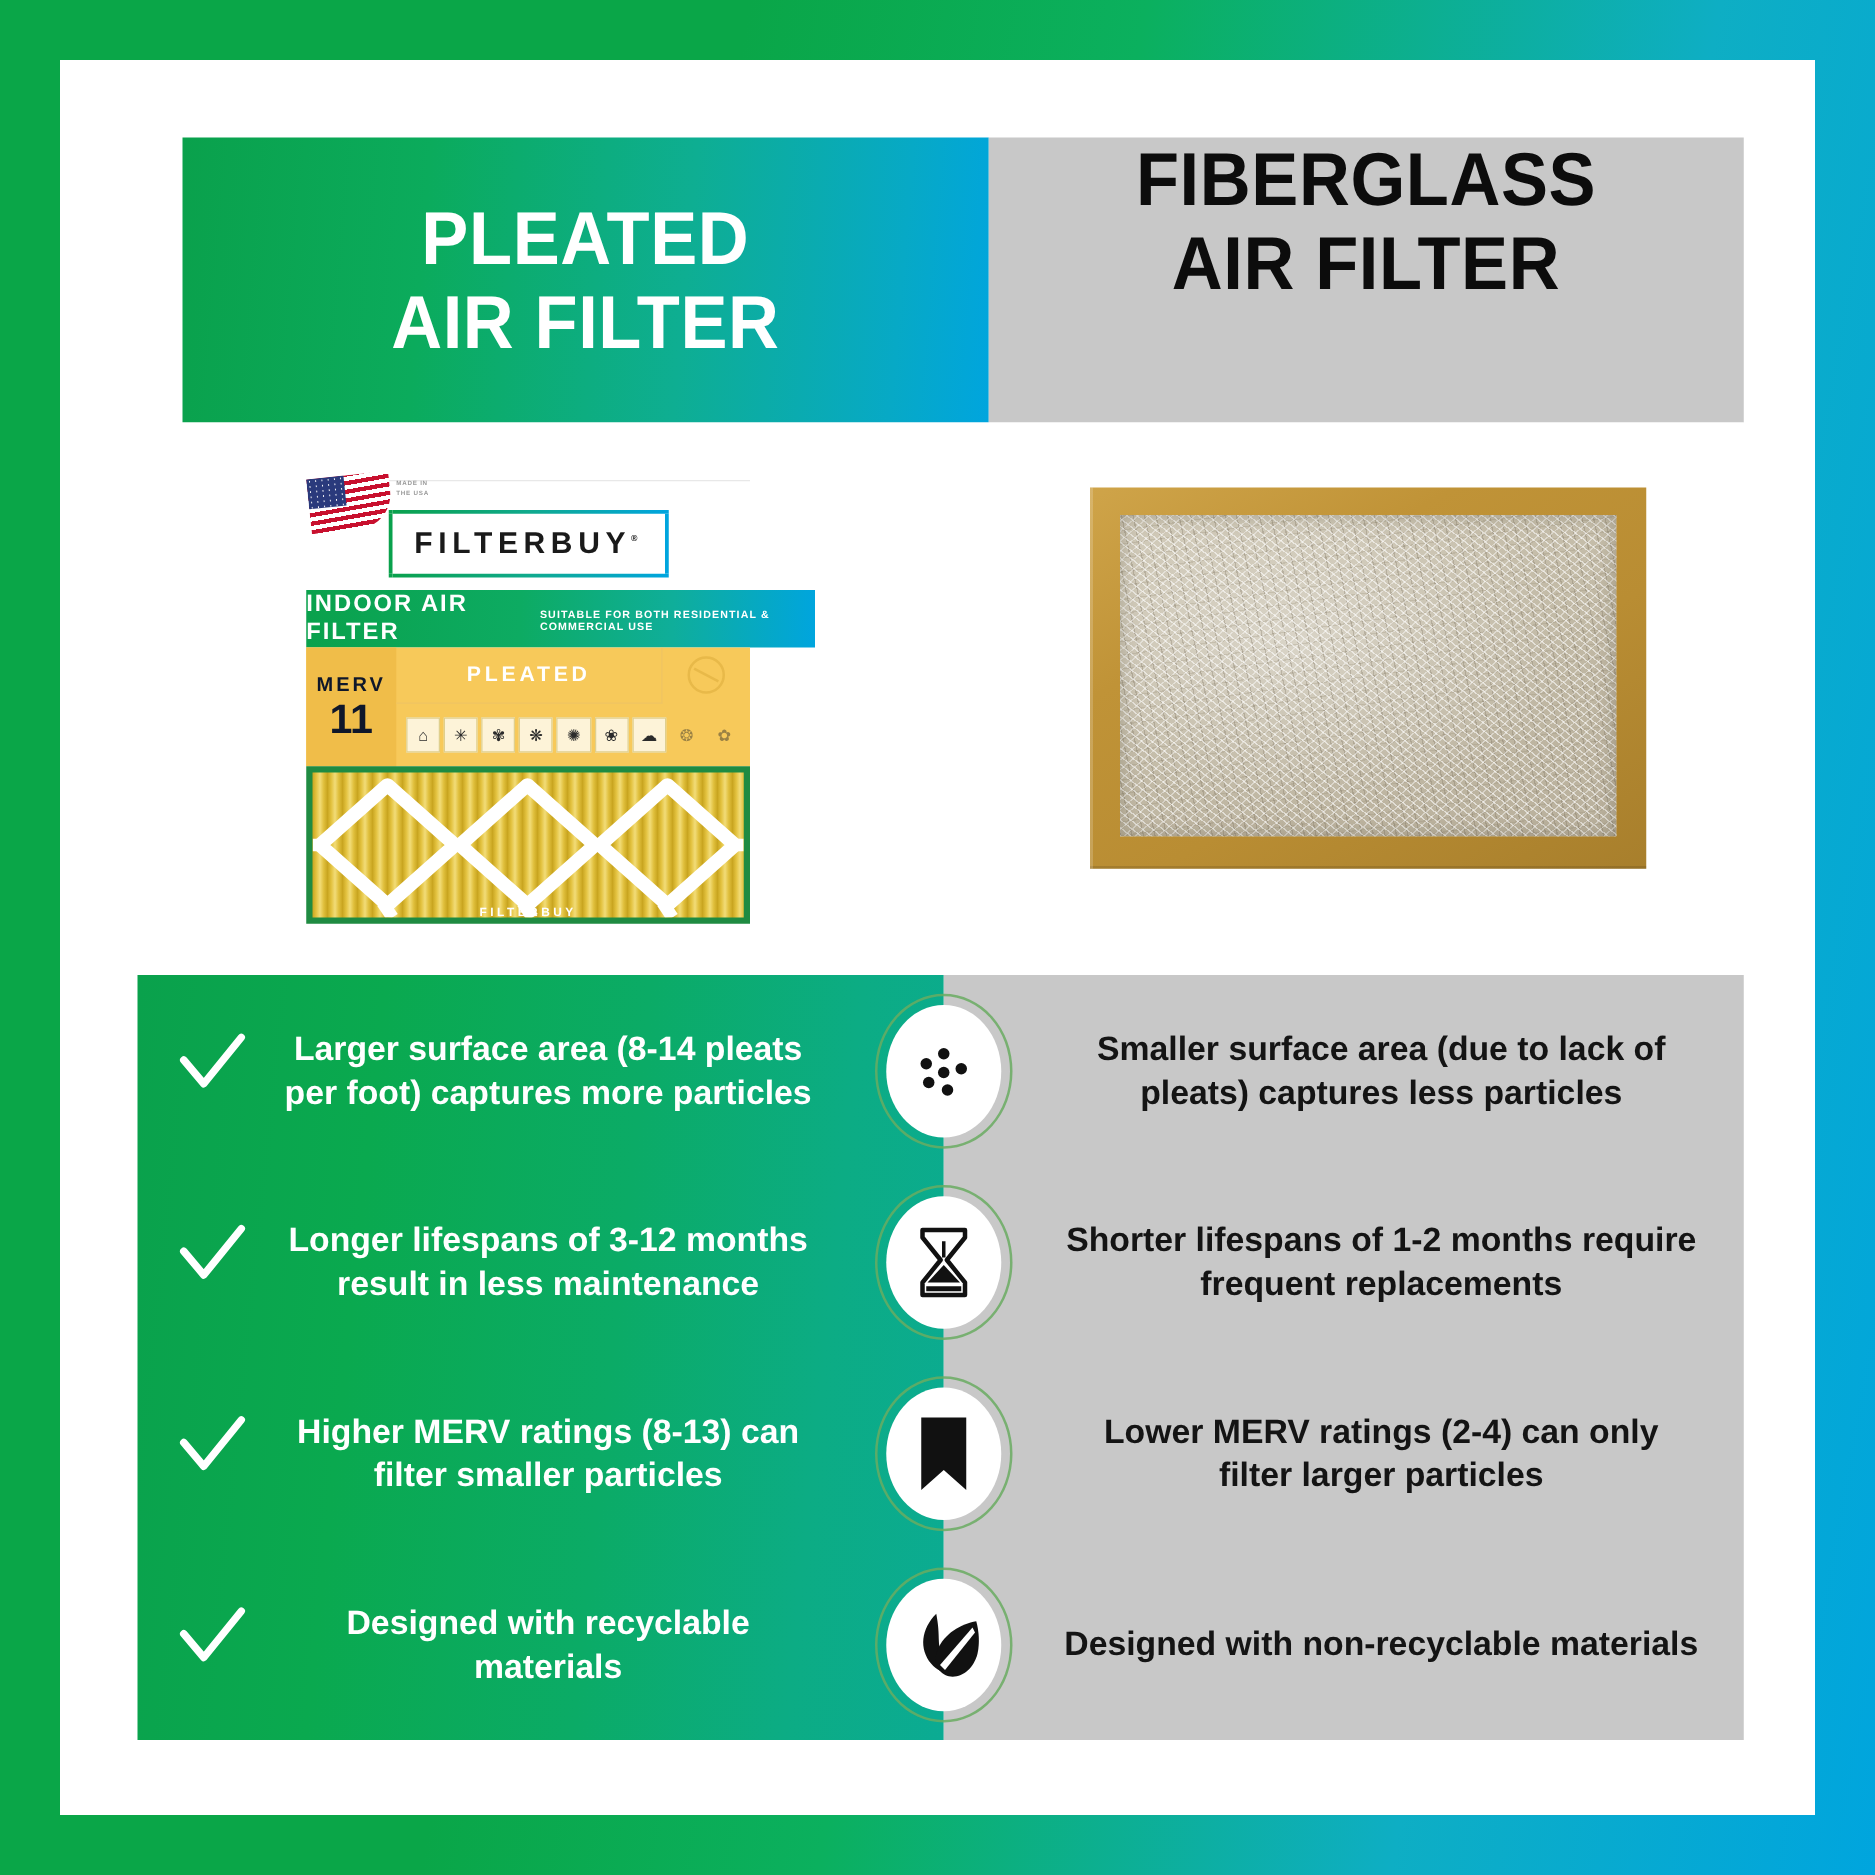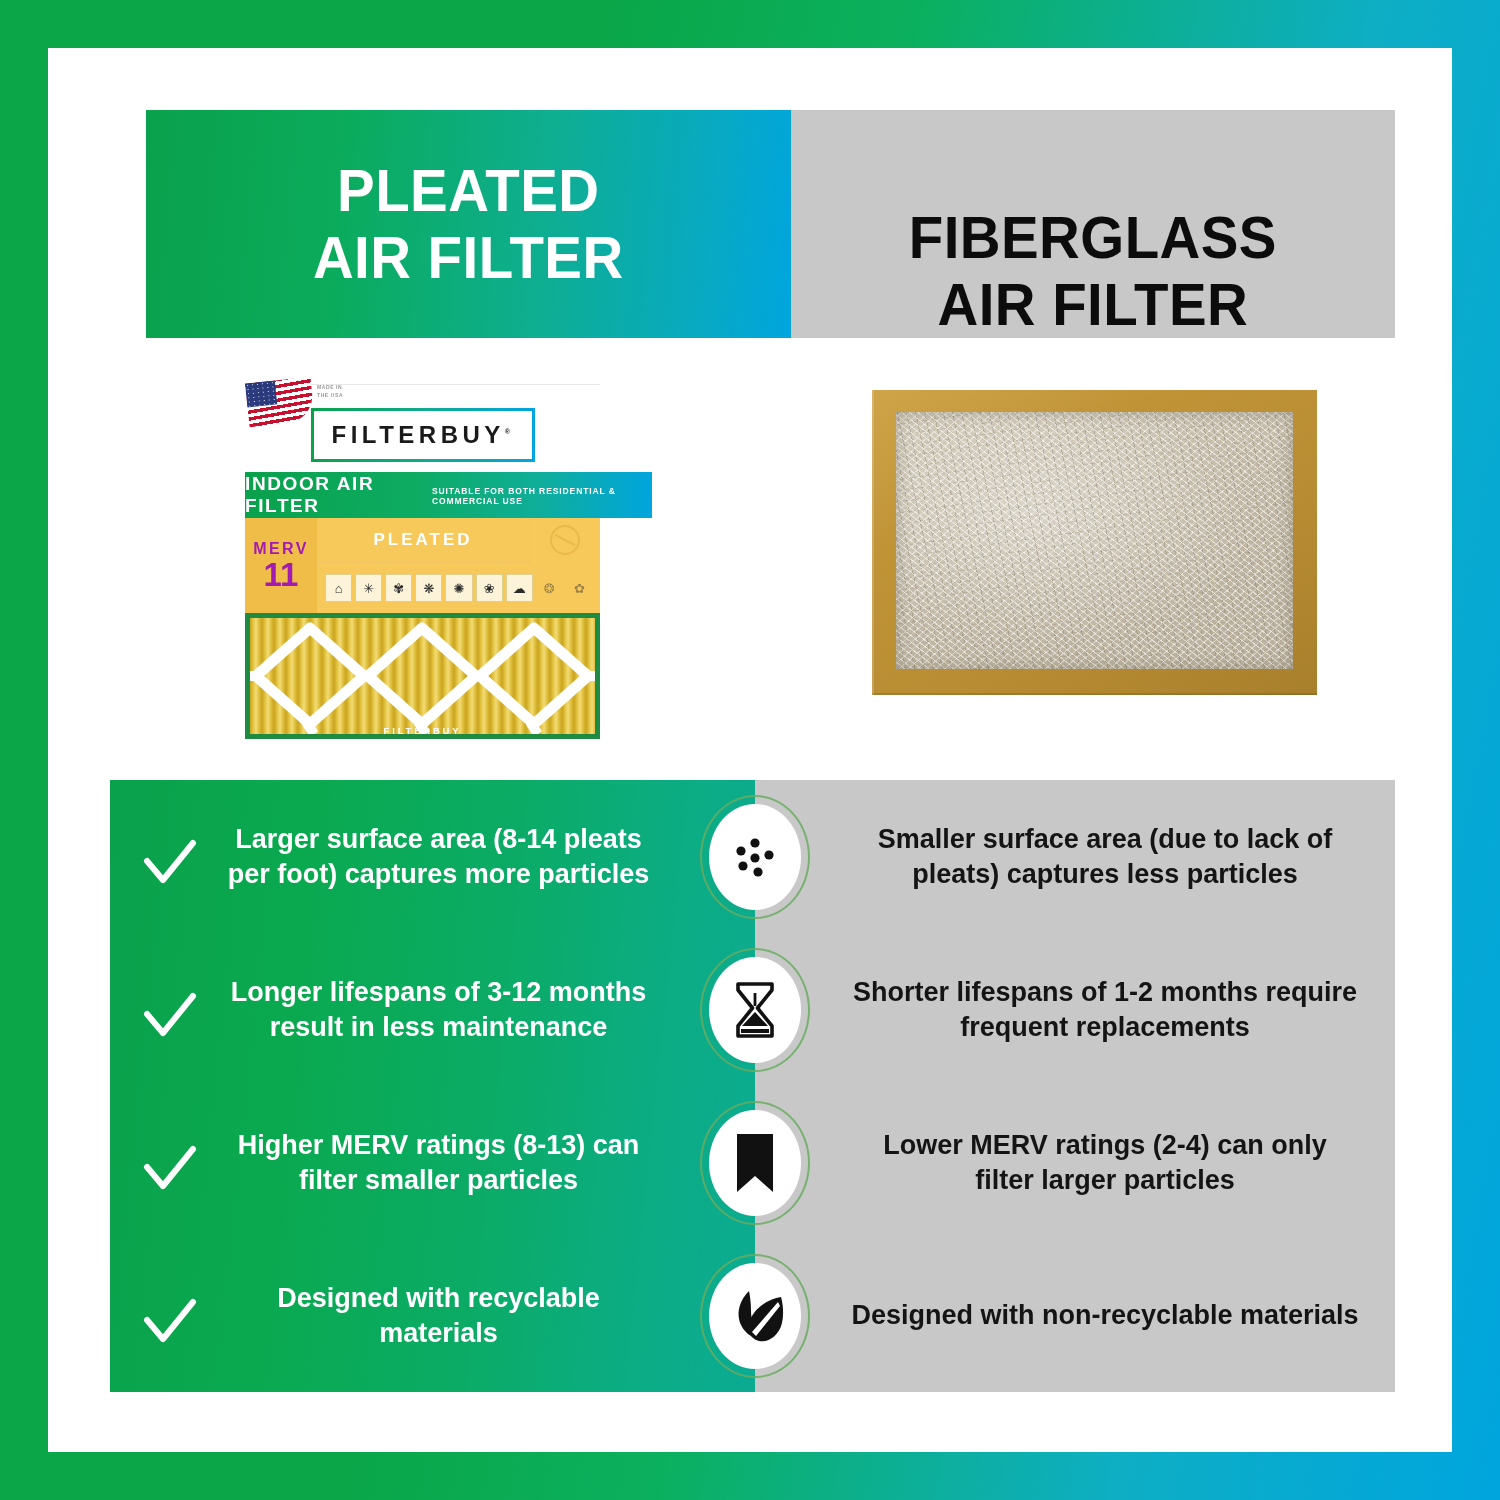--- a/index.html
+++ b/index.html
@@ -47,21 +47,21 @@
     display: flex;
     align-items: center;
     justify-content: center;
     margin-left: 36px;
   }
   .header-right {
     flex: 1;
     height: 100%;
     background: #c8c8c8;
     display: flex;
-    align-items: flex-end;
+    align-items: flex-start;
     justify-content: center;
   }
   .header-title {
     text-align: center;
     font-weight: 800;
     font-size: 60px;
     line-height: 1.12;
     letter-spacing: 0.5px;
     text-transform: uppercase;
     font-stretch: condensed;
@@ -175,21 +175,21 @@
     position: absolute;
     left: 0; top: 144px;
     width: 355px; height: 95px;
     background: #f7c95a;
   }
   .pb-merv {
     position: absolute;
     left: 0; top: 0;
     width: 72px; height: 95px;
     background: #f0bd49;
-    color: #a21caf;
+    color: #0f172a;
     display: flex; flex-direction: column;
     align-items: center; justify-content: center;
   }
   .pb-merv .m1 { font-size: 16px; font-weight: 800; letter-spacing: 2.4px; }
   .pb-merv .m2 { font-size: 33px; font-weight: 800; line-height: 1; margin-top: 0;}
   .pb-superior {
     position: absolute;
     left: 72px; top: 0;
     width: 212px; height: 44px;
     display: flex; align-items: center; justify-content: center;
@@ -325,21 +325,21 @@
   }
   .row {
     flex: 1;
     display: flex;
     align-items: center;
     position: relative;
   }
   .row .cell {
     box-sizing: border-box;
     display: flex;
-    align-items: flex-end;
+    align-items: flex-start;
   }
   .cell-left {
     width: 645px;
     padding-left: 32px;
     padding-right: 96px;
     gap: 20px;
     justify-content: flex-start;
   }
   .check {
     flex: 0 0 auto;

